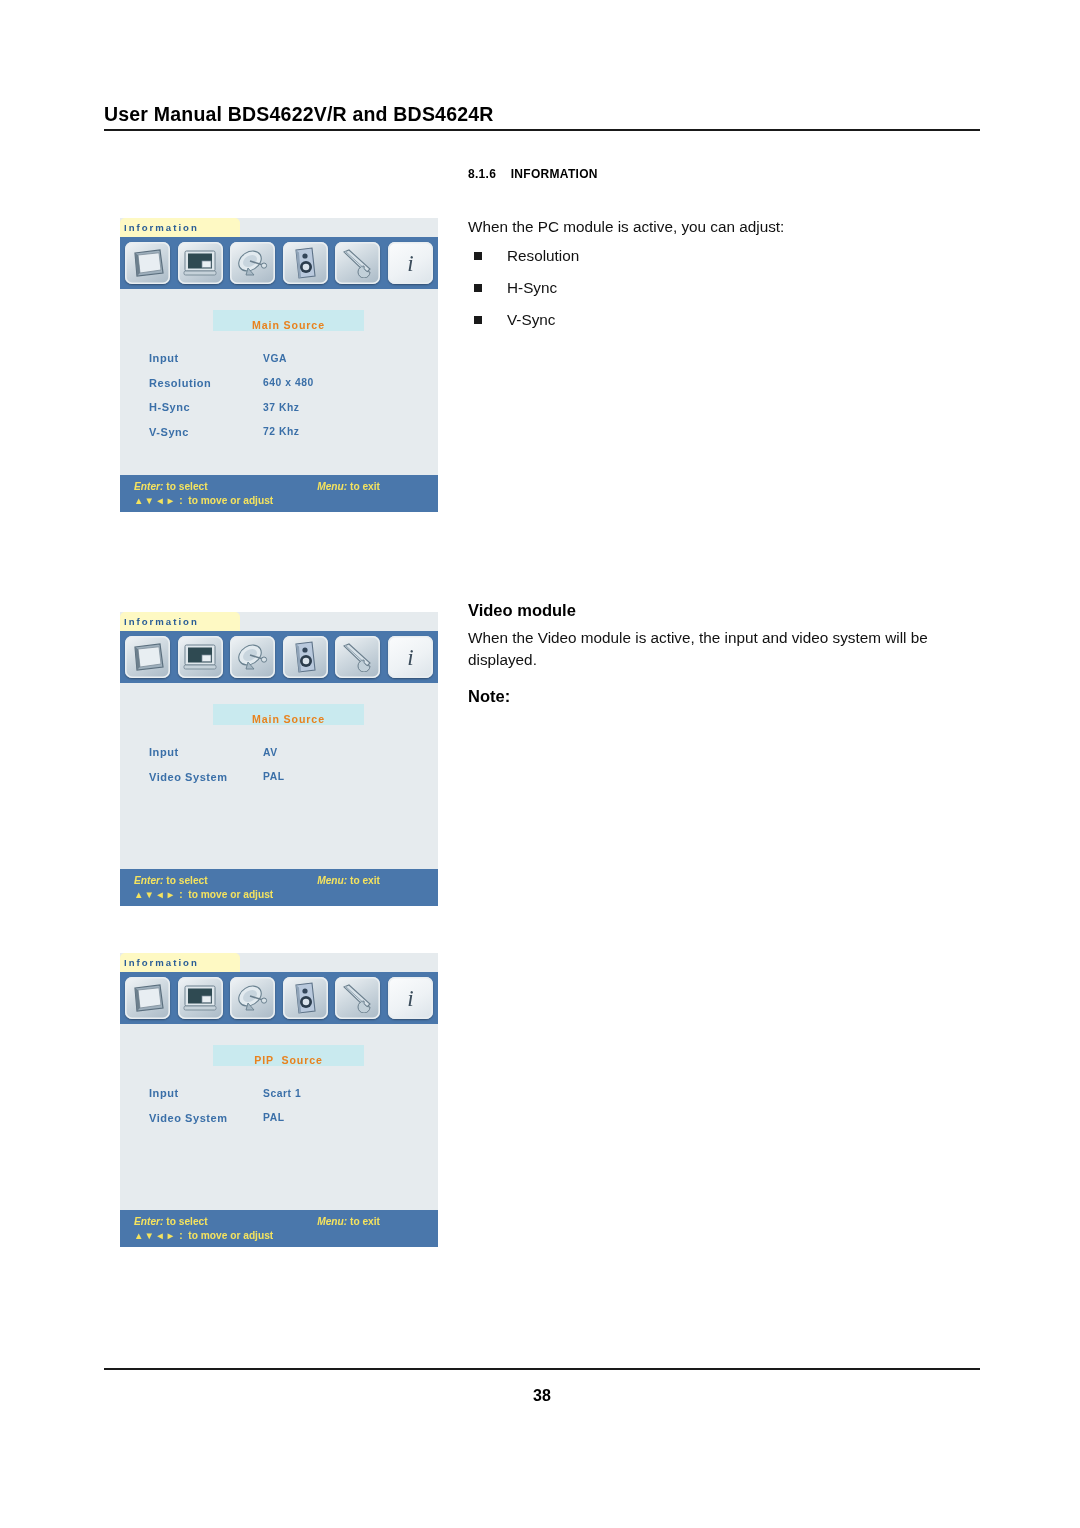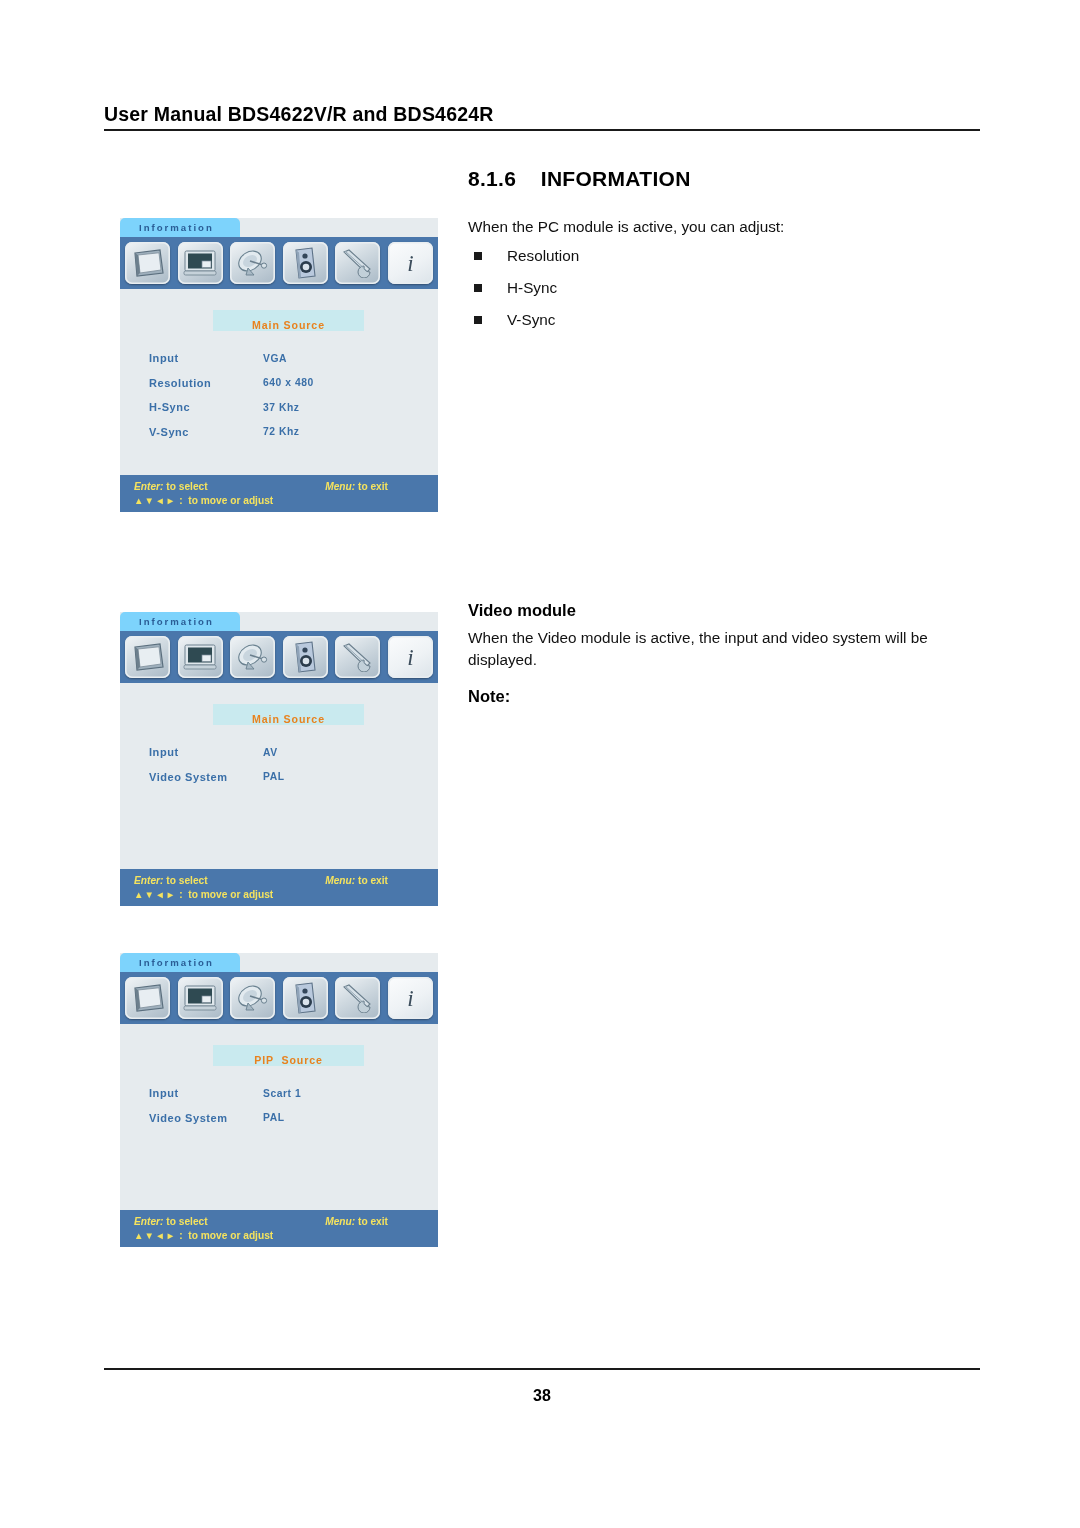--- a/index.html
+++ b/index.html
@@ -43,21 +43,21 @@
     width: 876px;
   }
 
   
   .textcol {
     position: absolute;
     left: 468px;
     width: 515px;
   }
   .sec-heading {
-    font-size: 21px;
+    font-size: 12px;
     font-weight: bold;
     letter-spacing: 0.3px;
     color: #000;
     white-space: pre;
   }
   .sub-heading {
     font-size: 16.5px;
     font-weight: bold;
     color: #000;
     margin: 0;
@@ -94,25 +94,25 @@
   .osd {
     position: absolute;
     left: 120px;
     width: 318px;
     background: #e6ebee;
     font-family: "Liberation Sans", sans-serif;
   }
   .osd-tab {
     width: 120px;
     height: 19px;
-    background: #7dd3fc;
+    background: #fef9c3;
     border-radius: 5px 5px 0 0;
     display: flex;
     align-items: center;
-    padding-left: 19px;
+    padding-left: 4px;
     box-sizing: border-box;
   }
   .osd-tab .tab-label {
     font-size: 9.6px;
     font-weight: bold;
     color: #2a5d96;
     letter-spacing: 2.0px;
     white-space: nowrap;
   }
   .osd-iconbar {
@@ -196,21 +196,21 @@
   }
   .osd-row .r-val {
     font-size: 10.3px;
     font-weight: bold;
     color: #3a6fa8;
     letter-spacing: 0.55px;
     white-space: nowrap;
   }
   .osd-footer {
     background: #4a77ab;
-    padding: 5px 8px 5px 0;
+    padding: 5px 16px 5px 0;
   }
   .osd-footer .f-line {
     display: flex;
     align-items: center;
     height: 13.5px;
     padding-left: 14px;
     box-sizing: border-box;
   }
   .osd-footer .f-em {
     font-size: 10.2px;

